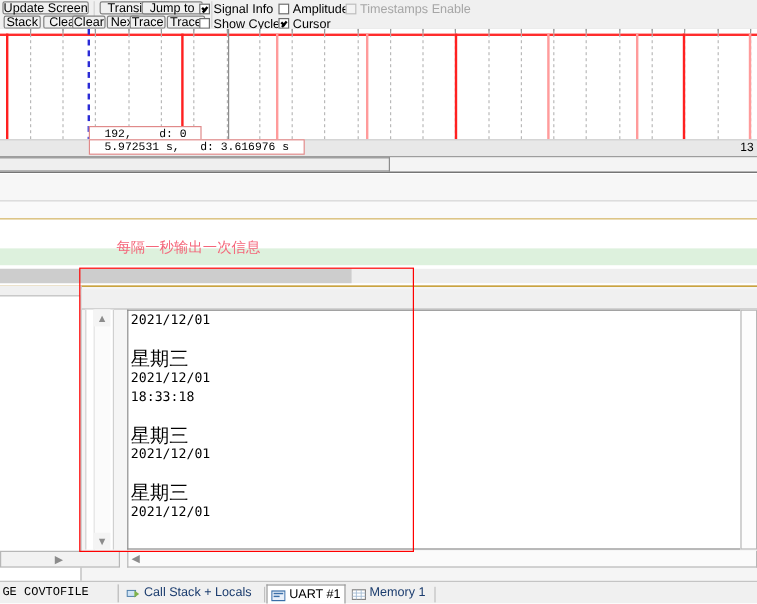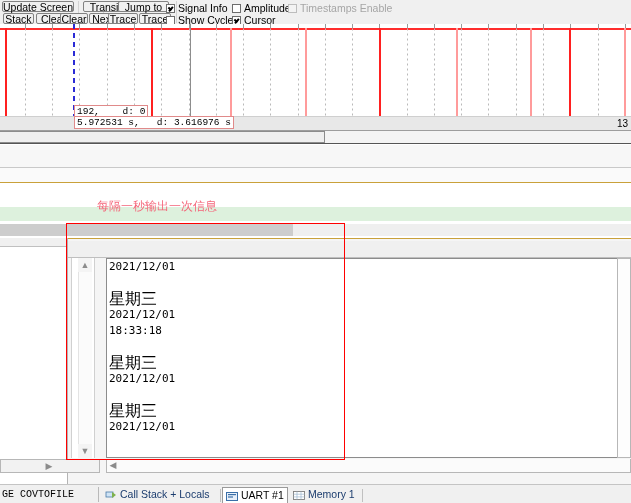--- a/index.html
+++ b/index.html
@@ -38,21 +38,21 @@
   .grid{position:absolute;top:0px;height:104px;width:1px;
     background-image:linear-gradient(to bottom,#b9b9b9 50%,rgba(0,0,0,0) 0%);
     background-position:left;background-size:1px 5px;background-repeat:repeat-y;}
   .tick{position:absolute;top:0;width:1px;height:4px;background:#9a9a9a;}
   .bcursor{position:absolute;top:0;width:2px;height:106px;
     background-image:linear-gradient(to bottom,#2b2bd6 55%,rgba(0,0,0,0) 0%);
     background-size:2px 9px;background-repeat:repeat-y;}
   .gcursor{position:absolute;top:0;width:1px;height:106px;background:#8d8d8d;}
   .lbl{position:absolute;box-sizing:border-box;border:1px solid #e08a8a;
     background:#fff;color:#000;font-family:"Liberation Mono","DejaVu Sans Mono",monospace;
-    font-size:9.5px;line-height:11px;white-space:pre;padding:0 2px;}
+    font-size:9.5px;line-height:11px;white-space:pre;padding:0 12px;}
 
   
   .ruler{position:absolute;left:0;top:116px;width:631px;height:14px;background:#e8e8e8;
     border-top:1px solid #cfcfcf;}
   .ruler .right{position:absolute;right:3px;top:1px;font-size:10px;color:#000;}
   .hbar{position:absolute;left:0;top:130px;width:631px;height:14px;background:#f4f4f4;
     border-top:1px solid #9d9d9d;border-bottom:1px solid #555;box-sizing:border-box;}
   .hthumb{position:absolute;left:0;top:0;width:325px;height:12px;background:#efefef;
     border:1px solid #8c8c8c;box-sizing:border-box;border-left:none;}
 

